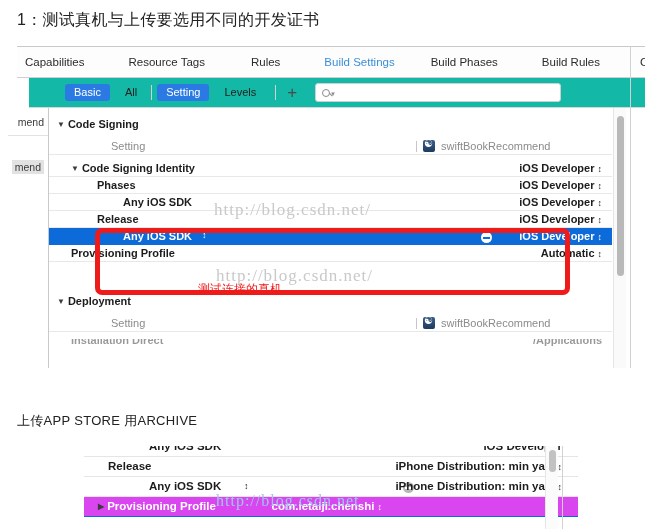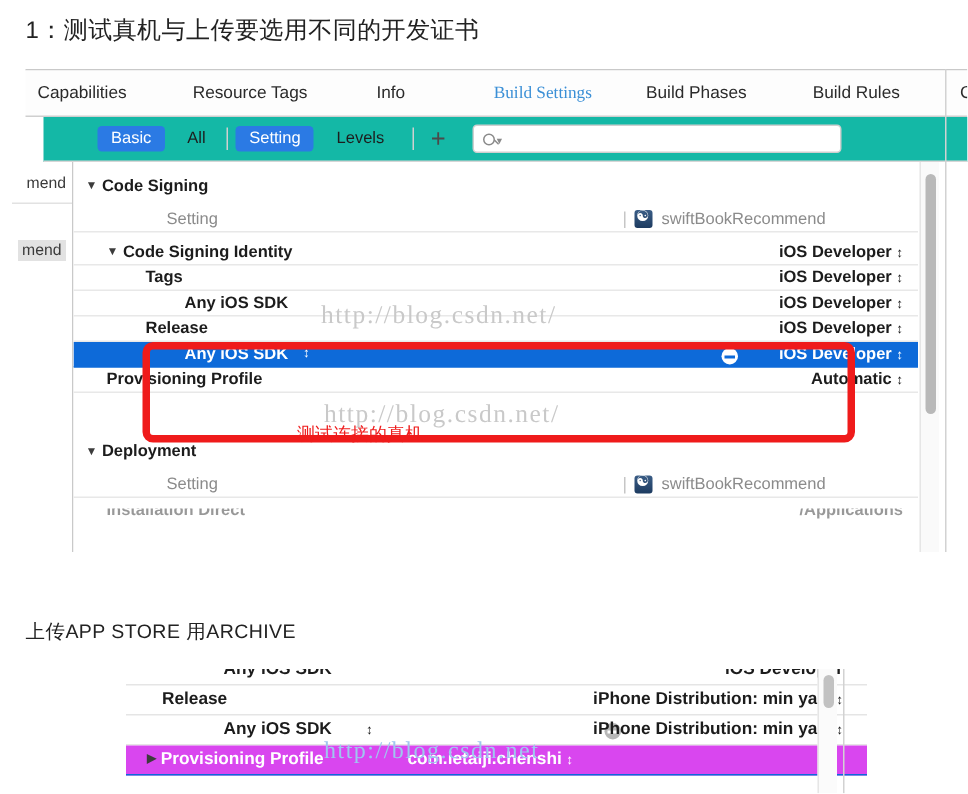--- a/index.html
+++ b/index.html
@@ -210,22 +210,22 @@
 
   <div class="heading" id="heading-1">1：测试真机与上传要选用不同的开发证书</div>
 
   <div id="panel-1">
 
     <div class="hrule-top"></div>
 
     <div class="tabbar">
       <div class="tab" style="margin-left:8px;">Capabilities</div>
       <div class="tab" style="margin-left:44px;">Resource Tags</div>
-      <div class="tab" style="margin-left:46px;">Info</div>
-      <div class="tab active" style="margin-left:59px;font-family:Liberation Serif, serif;">Build Settings</div>
+      <div class="tab" style="margin-left:46px;">Rules</div>
+      <div class="tab active" style="margin-left:44px;">Build Settings</div>
       <div class="tab" style="margin-left:36px;">Build Phases</div>
       <div class="tab" style="margin-left:44px;">Build Rules</div>
       <div class="tab tab-clip" style="margin-left:40px;width:8px;">C</div>
     </div>
 
     <div class="filterbar">
       <div class="seg on" style="margin-left:36px;">Basic</div>
       <div class="seg" style="margin-left:6px;">All</div>
       <div class="seg-div"></div>
       <div class="seg on">Setting</div>
@@ -259,21 +259,21 @@
       </div>
 
       <div class="row" style="top:52px;">
         <span class="k" style="left:22px;text-align:center;">
           <span class="tri">▼</span><span>Code Signing Identity</span>
         </span>
         <span class="v"><span>iOS Developer</span><span class="stepper">↕</span></span>
       </div>
 
       <div class="row" style="top:69px;">
-        <span class="k" style="left:48px;">Tags</span>
+        <span class="k" style="left:48px;">Phases</span>
         <span class="v"><span>iOS Developer</span><span class="stepper">↕</span></span>
       </div>
 
       <div class="row" style="top:86px;">
         <span class="k" style="left:74px;">Any iOS SDK</span>
         <span class="v"><span>iOS Developer</span><span class="stepper">↕</span></span>
       </div>
 
       <div class="row" style="top:103px;">
         <span class="k" style="left:48px;">Release</span>

